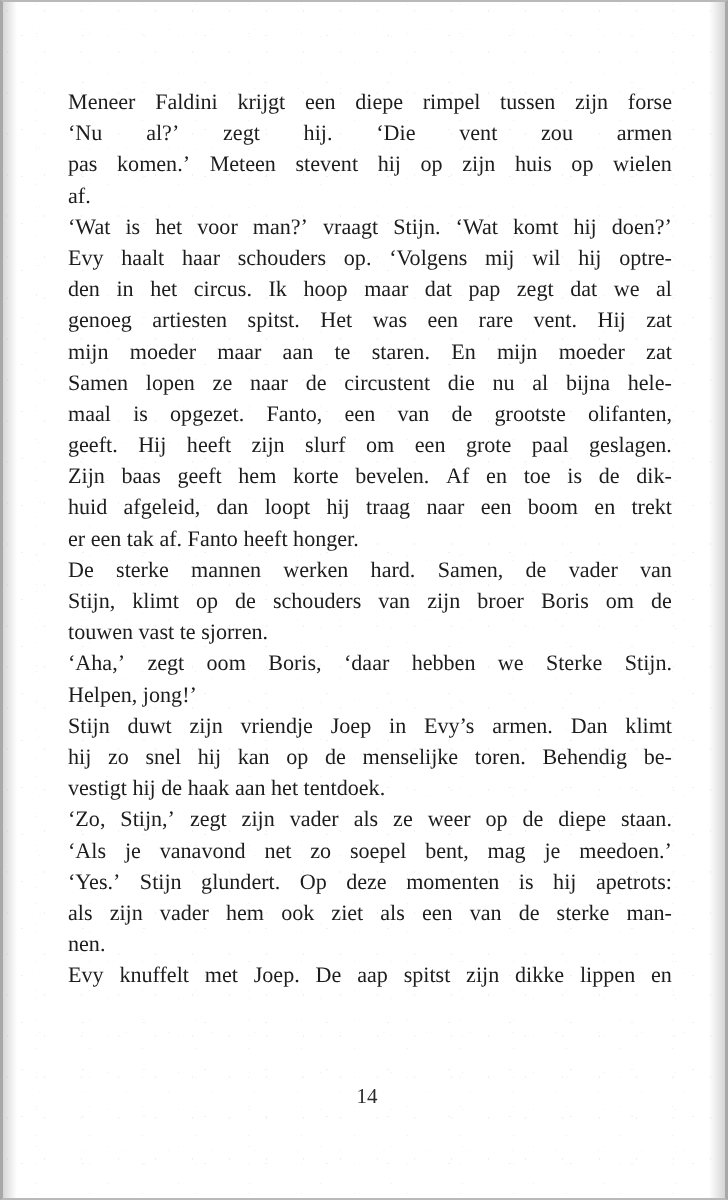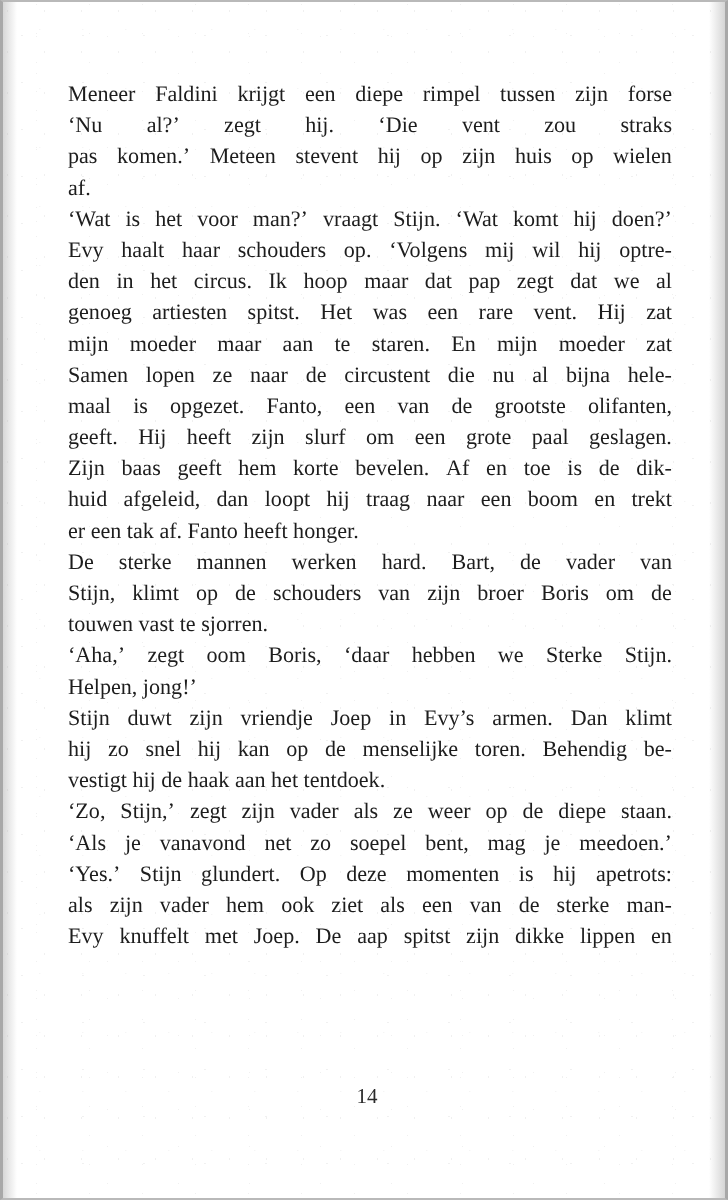--- a/index.html
+++ b/index.html
@@ -40,21 +40,21 @@
   }
   #paper {
     position: absolute;
     inset: 0;
     background: #ffffff;
   }
 
   #textblock {
     position: absolute;
     left: 65px;
-    top: 76px;
+    top: 84px;
     width: 604px;
     font-family: "Liberation Serif", "DejaVu Serif", serif;
     font-size: 22.1px;
     line-height: 31.2px;
     color: #1d1d1d;
     text-align: justify;
     text-rendering: geometricPrecision;
     -webkit-font-smoothing: none;
   }
   .para {
@@ -128,21 +128,21 @@
           <span>forse</span>
         </span>
         <span class="line j">
           <span>‘Nu</span>
           <span>al?’</span>
           <span>zegt</span>
           <span>hij.</span>
           <span>‘Die</span>
           <span>vent</span>
           <span>zou</span>
-          <span>straks</span>
+          <span>armen</span>
         </span>
         <span class="line j">
           <span>pas</span>
           <span>komen.’</span>
           <span>Meteen</span>
           <span>stevent</span>
           <span>hij</span>
           <span>op</span>
           <span>zijn</span>
           <span>huis</span>
@@ -283,21 +283,21 @@
         </span>
         <span class="line last">er een tak af. Fanto heeft honger.</span>
       </p>
       <p class="para">
         <span class="line j">
           <span>De</span>
           <span>sterke</span>
           <span>mannen</span>
           <span>werken</span>
           <span>hard.</span>
-          <span>Bart,</span>
+          <span>Samen,</span>
           <span>de</span>
           <span>vader</span>
           <span>van</span>
         </span>
         <span class="line j">
           <span>Stijn,</span>
           <span>klimt</span>
           <span>op</span>
           <span>de</span>
           <span>schouders</span>
@@ -397,20 +397,21 @@
           <span>hem</span>
           <span>ook</span>
           <span>ziet</span>
           <span>als</span>
           <span>een</span>
           <span>van</span>
           <span>de</span>
           <span>sterke</span>
           <span>man-</span>
         </span>
+        <span class="line last">nen.</span>
       </p>
       <p class="para">
         <span class="line j">
           <span>Evy</span>
           <span>knuffelt</span>
           <span>met</span>
           <span>Joep.</span>
           <span>De</span>
           <span>aap</span>
           <span>spitst</span>

